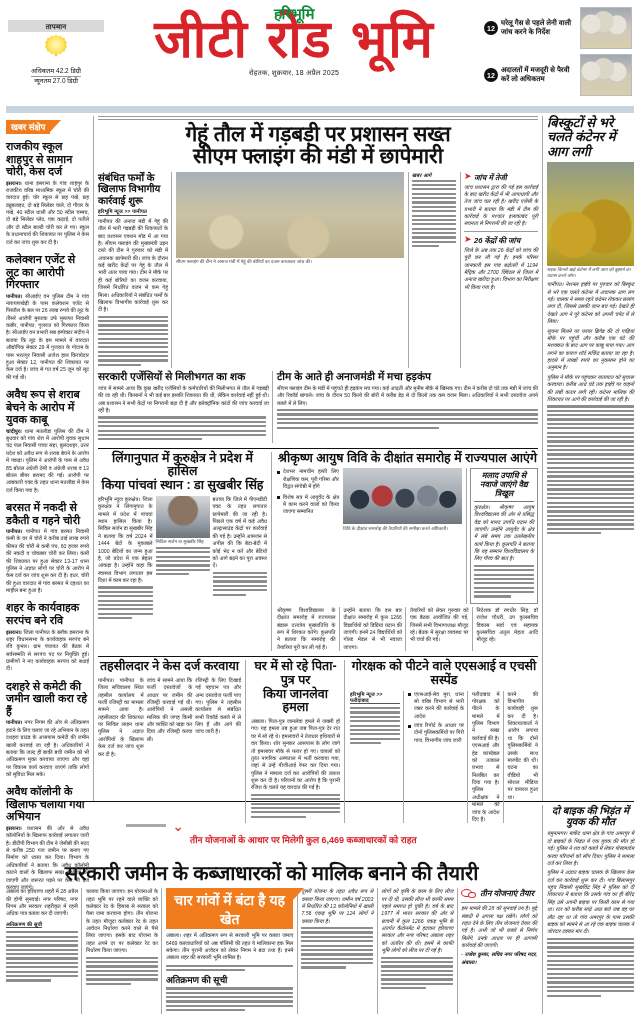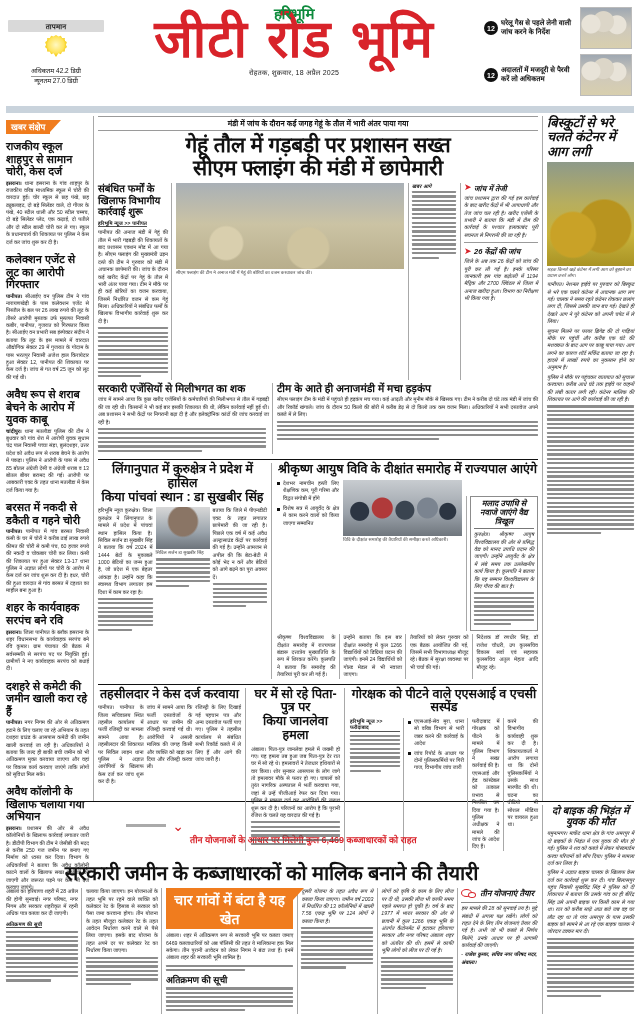--- a/index.html
+++ b/index.html
@@ -216,21 +216,20 @@
       <div>
         <div class="brief-head">अवैध कॉलोनी के खिलाफ चलाया गया अभियान</div>
         <div class="body-txt"><span class="lead-in">इसराना।</span> <span>प्रशासन की ओर से अवैध कॉलोनियों के खिलाफ कार्रवाई लगातार जारी है। डीटीपी विभाग की टीम ने जेसीबी की मदद से करीब 250 गज जमीन पर बनाए गए निर्माण को ध्वस्त कर दिया। विभाग के अधिकारियों ने बताया कि अवैध कॉलोनी काटने वालों के खिलाफ सख्त कार्रवाई की जाएगी और जरूरत पड़ने पर केस भी दर्ज करवाए जाएंगे।</span></div>
       </div>
     </div>
 
     <div style="flex:1; padding:0 4px;">
 
       <div>
         <div class="hr-thin" style="margin-bottom:2px;"></div>
-        <div class="kicker">मंडी में जांच के दौरान कई जगह गेहूं के तौल में भारी अंतर पाया गया</div>
         <div class="hr-thin" style="margin:2px 0 3px;"></div>
         <div class="hl-xl">गेहूं तौल में गड़बड़ी पर प्रशासन सख्त</div>
         <div class="hl-xl">सीएम फ्लाइंग की मंडी में छापेमारी</div>
 
         <div style="display:flex; gap:4px; margin-top:4px;">
           <div style="flex:0 0 74px;" class="col-rule-r">
             <div class="sub-hl" style="text-align:left;">संबंधित फर्मों के खिलाफ विभागीय कार्रवाई शुरू</div>
             <div class="byline" style="text-align:left;margin:2px 0 2px;"><span class="byline-u">हरिभूमि न्यूज &gt;&gt; पानीपत</span></div>
             <div class="body-txt" style="padding-right:3px;">पानीपत की अनाज मंडी में गेहूं की तौल में भारी गड़बड़ी की शिकायतों के बाद प्रशासन एक्शन मोड में आ गया है। सीएम फ्लाइंग की मुख्यमंत्री उड़न दस्ते की टीम ने गुरुवार को मंडी में अचानक छापेमारी की। जांच के दौरान कई खरीद केंद्रों पर गेहूं के तौल में भारी अंतर पाया गया। टीम ने मौके पर ही कई बोरियों का वजन करवाया, जिसमें निर्धारित वजन से कम गेहूं मिला। अधिकारियों ने संबंधित फर्मों के खिलाफ विभागीय कार्रवाई शुरू कर दी है।</div>
             <div class="fake light" style="padding-right:3px;margin-top:2px;">
@@ -384,21 +383,21 @@
               </div>
               <div class="bullet-row">
                 <span class="bullet-sq"></span>
                 <span class="body-txt">विशेष सत्र में आयुर्वेद के क्षेत्र में काम करने वालों को किया जाएगा सम्मानित</span>
               </div>
             </div>
             <div style="flex:1;">
               <div class="ph stage" style="height:56px;"></div>
               <div class="caption" style="margin-top:1.5px;">विवि के दीक्षांत समारोह की तैयारियों की समीक्षा करते अधिकारी।</div>
             </div>
-            <div style="flex:0 0 72px;margin-top:16px;" class="col-rule-l">
+            <div style="flex:0 0 72px;" class="col-rule-l">
               <div class="boxed" style="margin-left:3px;padding:3px;">
                 <div class="hl-sm" style="font-size:8px;text-align:center;border-bottom:.6px solid #777;padding-bottom:1.5px;">मलाद उपाधि से नवाजे जाएंगे वैद्य त्रिखूल</div>
                 <div class="body-txt" style="margin-top:2px;">कुरुक्षेत्र। श्रीकृष्ण आयुष विश्वविद्यालय की ओर से प्रसिद्ध वैद्य को मानद उपाधि प्रदान की जाएगी। उन्होंने आयुर्वेद के क्षेत्र में लंबे समय तक उल्लेखनीय कार्य किया है। कुलपति ने बताया कि यह सम्मान विश्वविद्यालय के लिए गौरव की बात है।</div>
                 <div class="fake light" style="margin-top:2px;">
                     <i></i>
                     <i></i>
                     <i></i>
                     <i></i>
                     <i></i>
                     <i></i>

